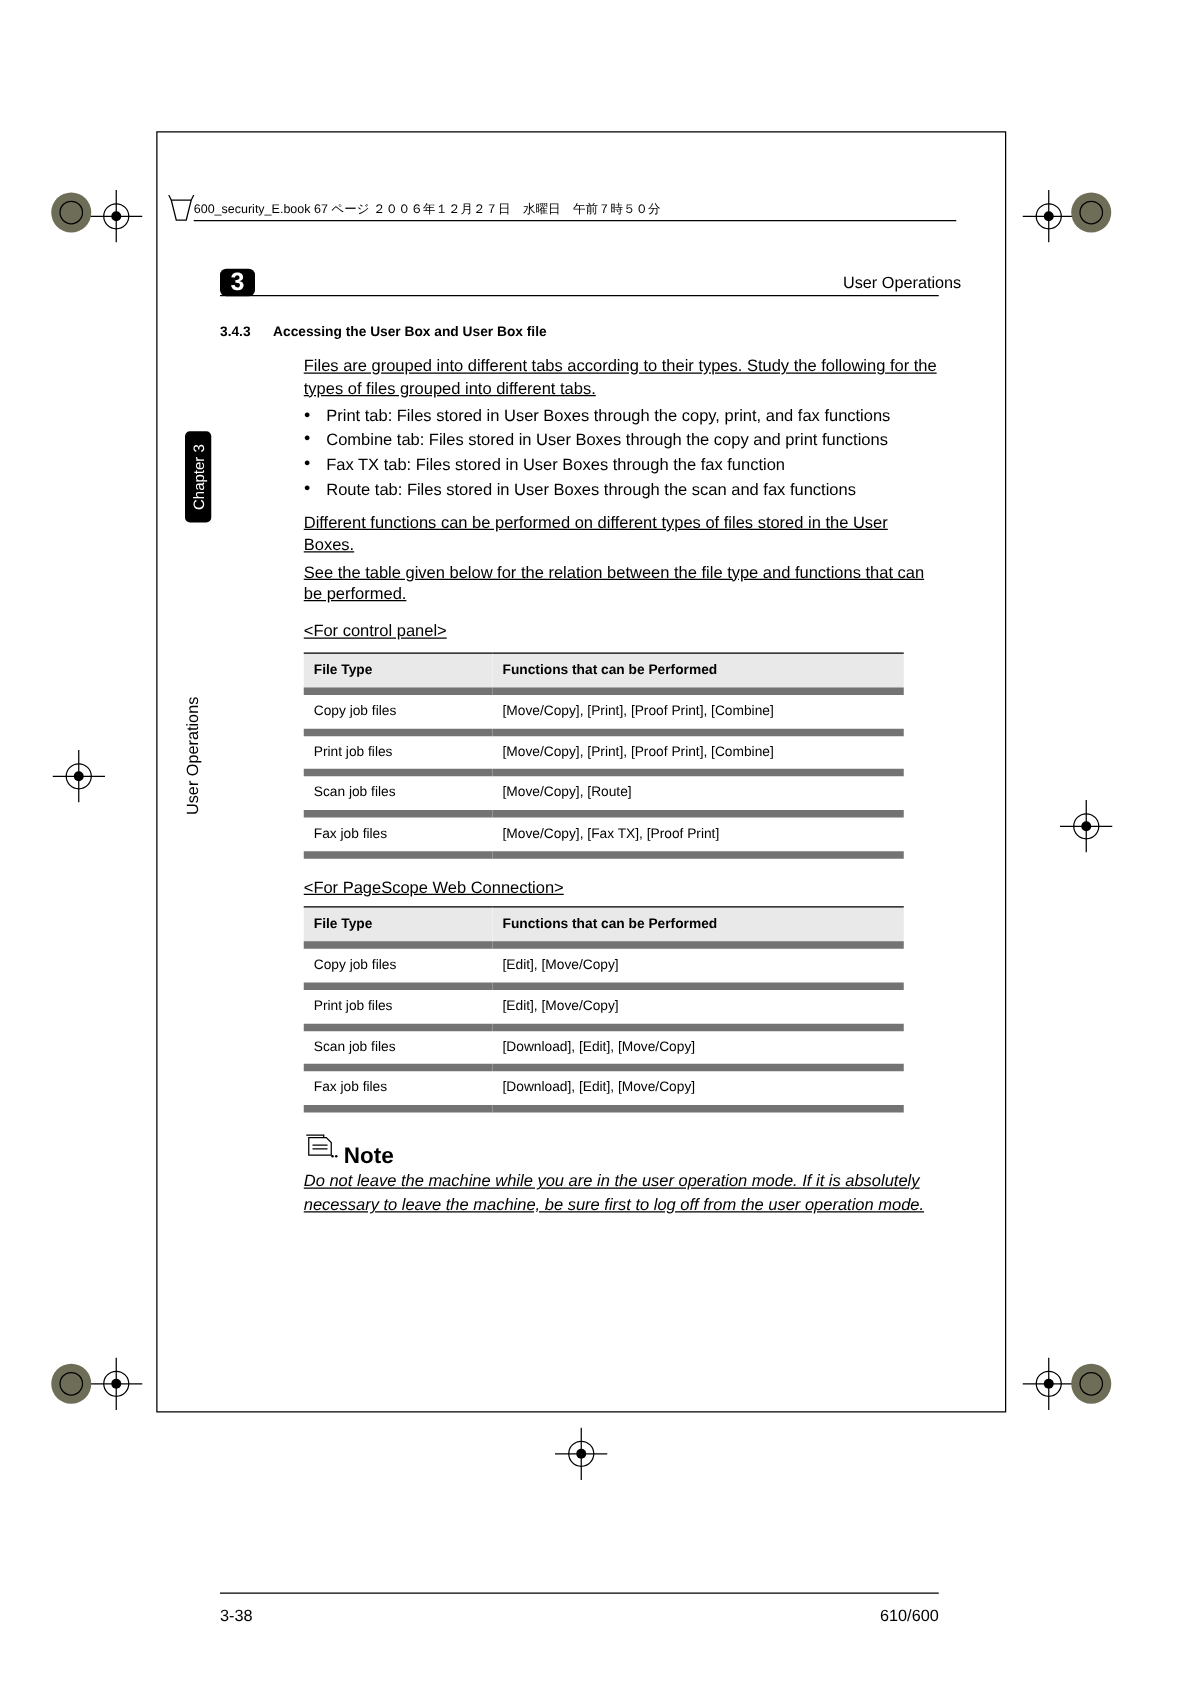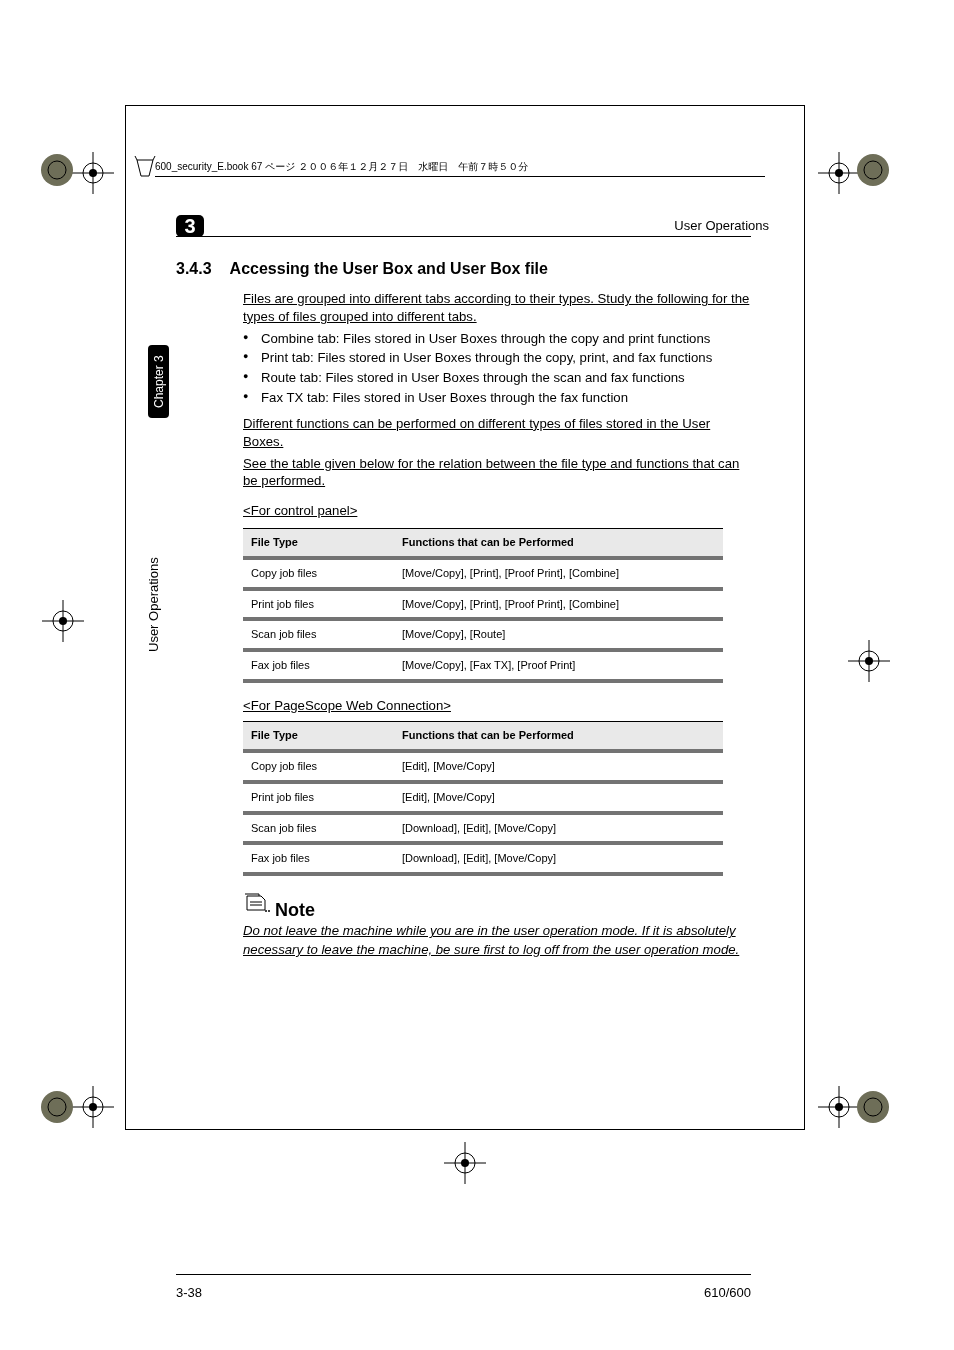--- a/index.html
+++ b/index.html
@@ -109,21 +109,21 @@
   
   .content {
     position: absolute;
     top: 260px;
     left: 176px;
     width: 575px;
     font-size: 13.2px;
     color: #000;
   }
   .content h3 {
-    font-size: 16px;
+    font-size: 11px;
     font-weight: bold;
     margin: 0 0 12px 0;
   }
   .content h3 .secnum { margin-right: 18px; }
 
   .body-indent {
     margin-left: 67px;
     width: 508px;
     line-height: 1.35;
   }
@@ -150,21 +150,21 @@
   }
 
   table.ft {
     width: 480px;
     border-collapse: collapse;
     font-size: 11px;
     margin: 6px 0 14px 0;
   }
   table.ft th, table.ft td {
     border-top: 1px solid #000;
-    border-bottom: 4px solid #737373;
+    border-bottom: 6px solid #737373;
     text-align: left;
     padding: 6px 8px;
   }
   table.ft th {
     background: #e9e9e9;
     font-weight: bold;
   }
   table.ft td:first-child, table.ft th:first-child {
     width: 135px;
   }
@@ -312,24 +312,24 @@
 
 <div class="content">
   <h3>
     <span class="secnum">3.4.3</span><span>Accessing the User Box and User Box file</span>
   </h3>
 
   <div class="body-indent">
     <p>Files are grouped into different tabs according to their types. Study the following for the types of files grouped into different tabs.</p>
 
     <ul class="bullets">
+      <li>Print tab: Files stored in User Boxes through the copy, print, and fax functions</li>
       <li>Combine tab: Files stored in User Boxes through the copy and print functions</li>
-      <li>Print tab: Files stored in User Boxes through the copy, print, and fax functions</li>
+      <li>Fax TX tab: Files stored in User Boxes through the fax function</li>
       <li>Route tab: Files stored in User Boxes through the scan and fax functions</li>
-      <li>Fax TX tab: Files stored in User Boxes through the fax function</li>
     </ul>
 
     <p>Different functions can be performed on different types of files stored in the User Boxes.</p>
     <p>See the table given below for the relation between the file type and functions that can be performed.</p>
 
     <p class="spaced">&lt;For control panel&gt;</p>
 
     <table class="ft">
       <thead>
         <tr>

